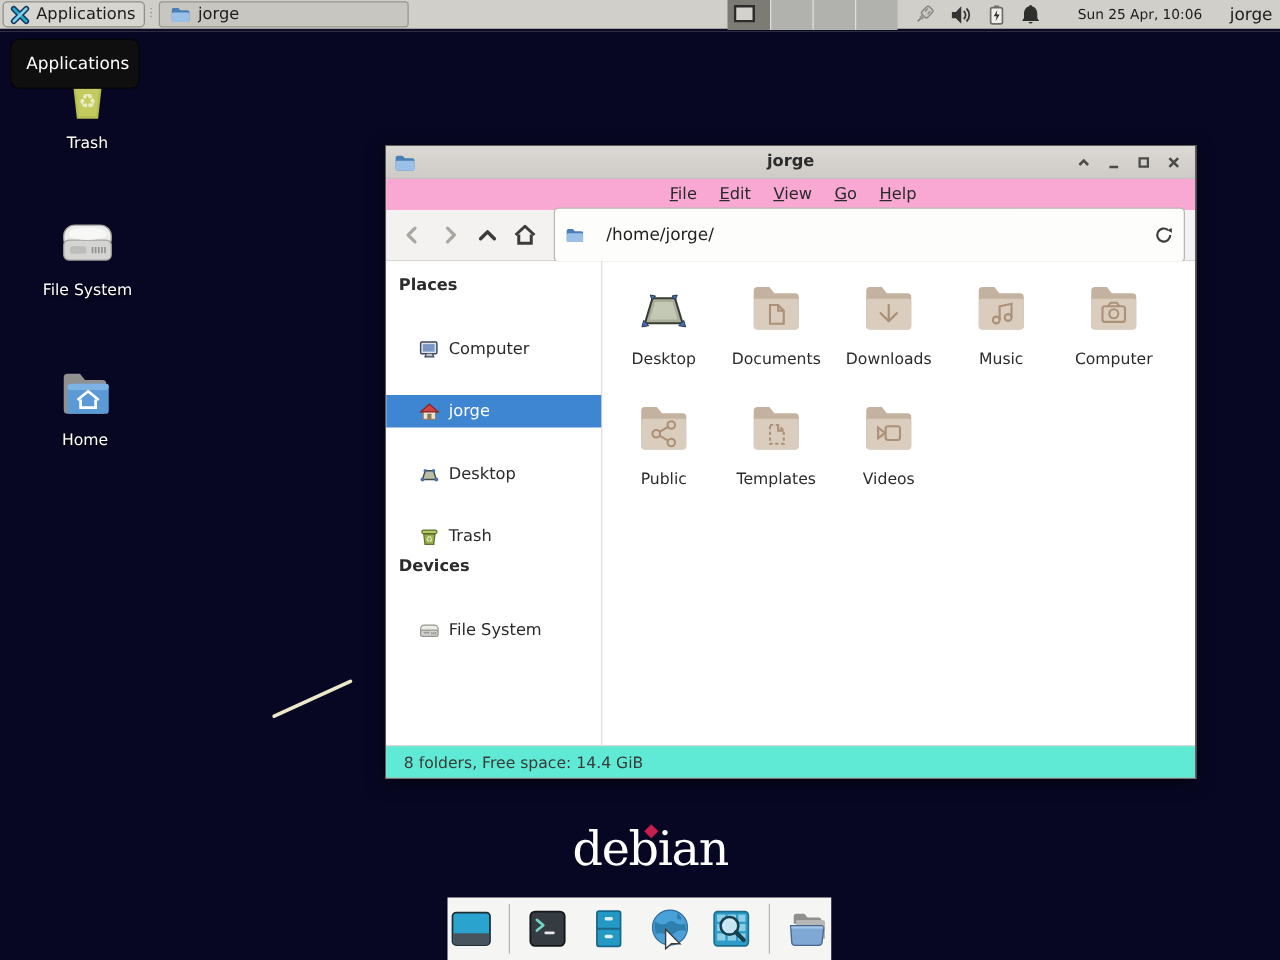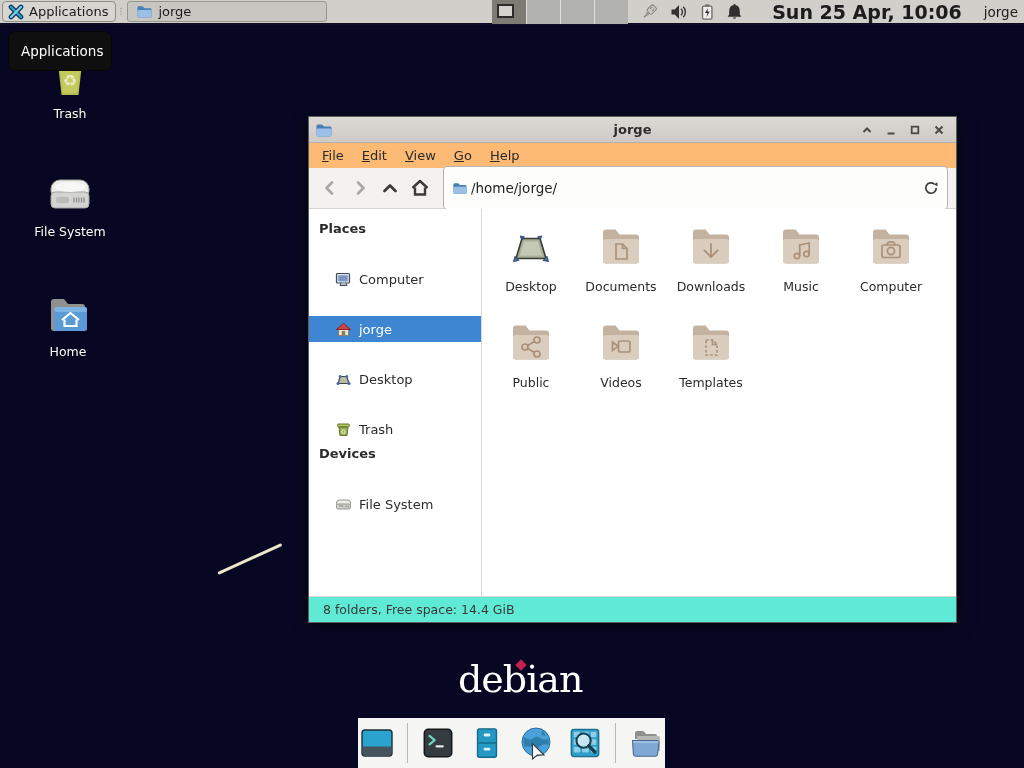--- a/index.html
+++ b/index.html
@@ -31,21 +31,21 @@
   .task-btn span { overflow:hidden; white-space:nowrap; }
   .pager { margin-left:auto; display:flex; height:25px; }
   .pager .ws { width:34px; height:25px; background:#b1b1ad; border-left:1px solid #dededa; position:relative; }
   .pager .ws:first-child { background:#7c7c74; border-left:none; }
   .pager .ws .mini-win {
     position:absolute; left:5px; top:5px; width:17px; height:14px;
     background:#d4d2cc; border:2px solid #2c2c2a;
   }
   .tray { display:flex; align-items:center; gap:9px; margin-left:12px; }
   .tray svg { display:block; }
-  .clock { margin-left:28px; font-size:19px; white-space:nowrap;font-weight:bold; }
+  .clock { margin-left:28px; font-size:11px; white-space:nowrap; }
   .panel-user { margin-left:22px; margin-right:6px; font-size:13.5px; }
 
   
   .tooltip {
     position:absolute; left:8px; top:31px; width:104px; height:40px;
     background:#0f0f0f; border:1px solid #050505; border-radius:7px;
     color:#fff; font-size:13.5px; display:flex; align-items:center;
     padding-left:12px; z-index:50;
   }
 
@@ -95,34 +95,34 @@
   }
   .titlebar .win-icon { margin-left:6px; }
   .titlebar .title {
     position:absolute; left:0; right:0; text-align:center;
     font-weight:bold; font-size:13px; color:#2c2c2c;
   }
   .win-btns { margin-left:auto; display:flex; gap:8px; padding-right:9px; z-index:2; }
   .win-btns .wbtn { width:16px; height:16px; display:flex; align-items:center; justify-content:center; }
 
   .menubar {
-    height:25px; background:#fdba74; display:flex; align-items:center;
-    padding-left:4px; flex:none; font-size:13px; color:#2a2a2a;
+    height:25px; background:#f9a8d4; display:flex; align-items:center;
+    padding-left:4px; flex:none; font-size:13px; color:#2a2a2a;justify-content:center;
   }
   .menubar .mitem { padding:3px 9px; }
 
   .toolbar {
     height:41px; background:#f3f2f0; border-bottom:1px solid #d6d4cf;
     display:flex; align-items:center; gap:4px; padding:0 8px; flex:none;
   }
   .tool-btn { width:26px; height:26px; display:flex; align-items:center; justify-content:center; }
   .pathbar {
     flex:1; height:44px; margin-left:6px; background:#fdfdfc;
     border:1px solid #b9b6b1; border-radius:4px;
-    display:flex; align-items:center; gap:4px; padding:0 8px;
+    display:flex; align-items:center; gap:18px; padding:0 8px;
     font-size:13.5px; color:#1f1f1f;
   }
   .pathbar .reload { margin-left:auto; }
 
   .content { flex:1; display:flex; min-height:0;justify-content:space-between; }
   .sidebar {
     width:173px; background:#fff; border-right:1px solid #d8d6d1;
     padding-top:8px; font-size:13px; color:#2b2b2b; flex:none;
   }
   .side-header { font-weight:bold; padding:4px 0 6px 10px; }
@@ -501,41 +501,41 @@
             </svg>
           </span>
           <span class="flbl">Public</span>
         </div>
 
         <div class="fitem">
           <span class="ficon">
             <svg width="48" height="48" viewBox="0 0 48 48">
               <path d="M6 12 v-2.5 a3 3 0 0 1 3-3 h9.5 l4 5 H39 a3 3 0 0 1 3 3 v23 a3 3 0 0 1-3 3 H9 a3 3 0 0 1-3-3 z" fill="#c3b2a0"></path>
               <rect x="6" y="16" width="36" height="24.5" rx="2.5" fill="#dacdbd"></rect>
+              <g stroke="#ab9179" stroke-width="1.7" fill="none" stroke-dasharray="2.6 2">
+                <path d="M19 21 h6.5 l4.5 4.5 V36 H19 z"></path>
+              </g>
+              <path d="M25.5 21 v4.5 H30" stroke="#ab9179" stroke-width="1.7" fill="none"></path>
+            </svg>
+          </span>
+          <span class="flbl">Templates</span>
+        </div>
+
+        <div class="fitem">
+          <span class="ficon">
+            <svg width="48" height="48" viewBox="0 0 48 48">
+              <path d="M6 12 v-2.5 a3 3 0 0 1 3-3 h9.5 l4 5 H39 a3 3 0 0 1 3 3 v23 a3 3 0 0 1-3 3 H9 a3 3 0 0 1-3-3 z" fill="#c3b2a0"></path>
+              <rect x="6" y="16" width="36" height="24.5" rx="2.5" fill="#dacdbd"></rect>
               <g stroke="#ab9179" stroke-width="1.7" fill="none">
                 <path d="M15.5 23 l5.5 4.3 -5.5 4.3 z"></path>
                 <rect x="21.5" y="22" width="11.5" height="11" rx="2"></rect>
               </g>
             </svg>
           </span>
           <span class="flbl">Videos</span>
-        </div>
-
-        <div class="fitem">
-          <span class="ficon">
-            <svg width="48" height="48" viewBox="0 0 48 48">
-              <path d="M6 12 v-2.5 a3 3 0 0 1 3-3 h9.5 l4 5 H39 a3 3 0 0 1 3 3 v23 a3 3 0 0 1-3 3 H9 a3 3 0 0 1-3-3 z" fill="#c3b2a0"></path>
-              <rect x="6" y="16" width="36" height="24.5" rx="2.5" fill="#dacdbd"></rect>
-              <g stroke="#ab9179" stroke-width="1.7" fill="none" stroke-dasharray="2.6 2">
-                <path d="M19 21 h6.5 l4.5 4.5 V36 H19 z"></path>
-              </g>
-              <path d="M25.5 21 v4.5 H30" stroke="#ab9179" stroke-width="1.7" fill="none"></path>
-            </svg>
-          </span>
-          <span class="flbl">Templates</span>
         </div>
 
       </div>
     </div>
   </div>
 
   <div class="statusbar">
     <span>8 folders, Free space: 14.4 GiB</span>
   </div>
 </div>

